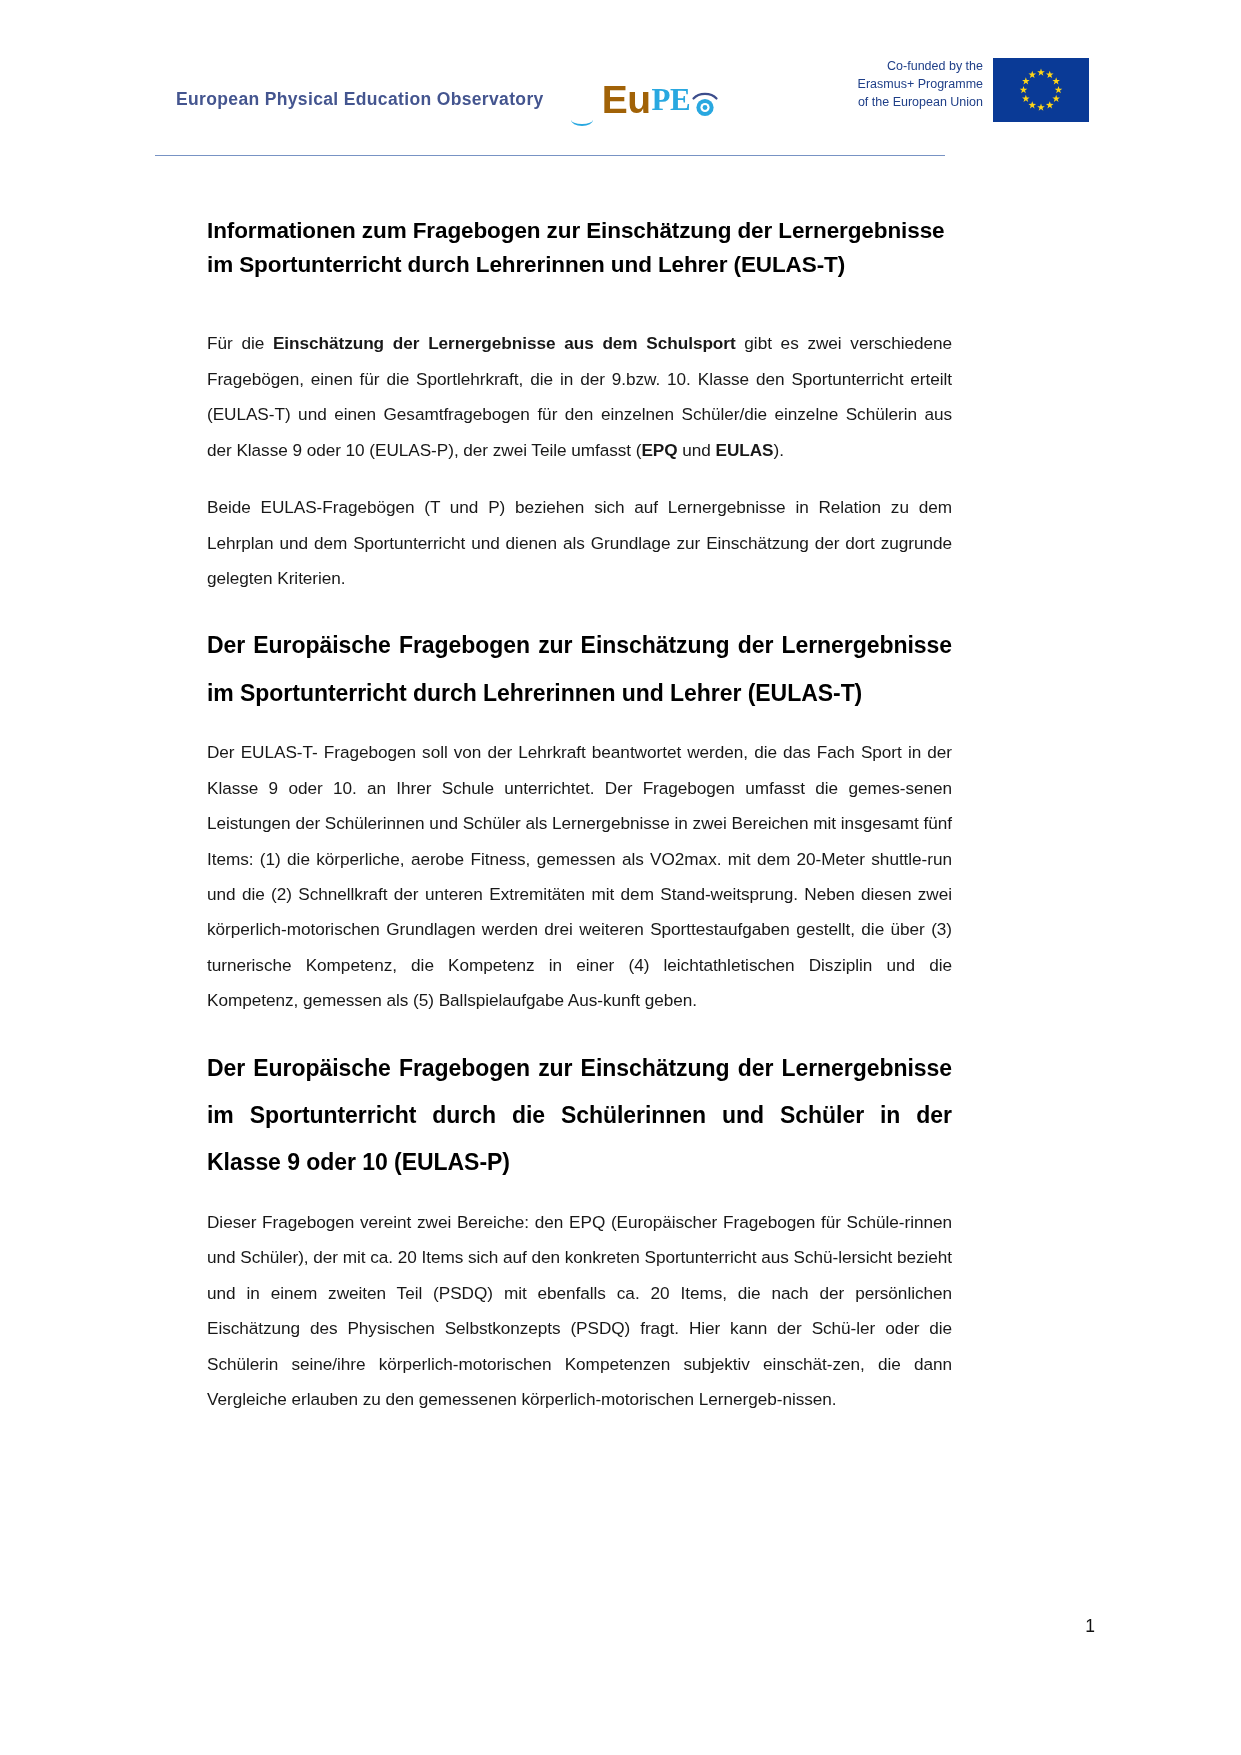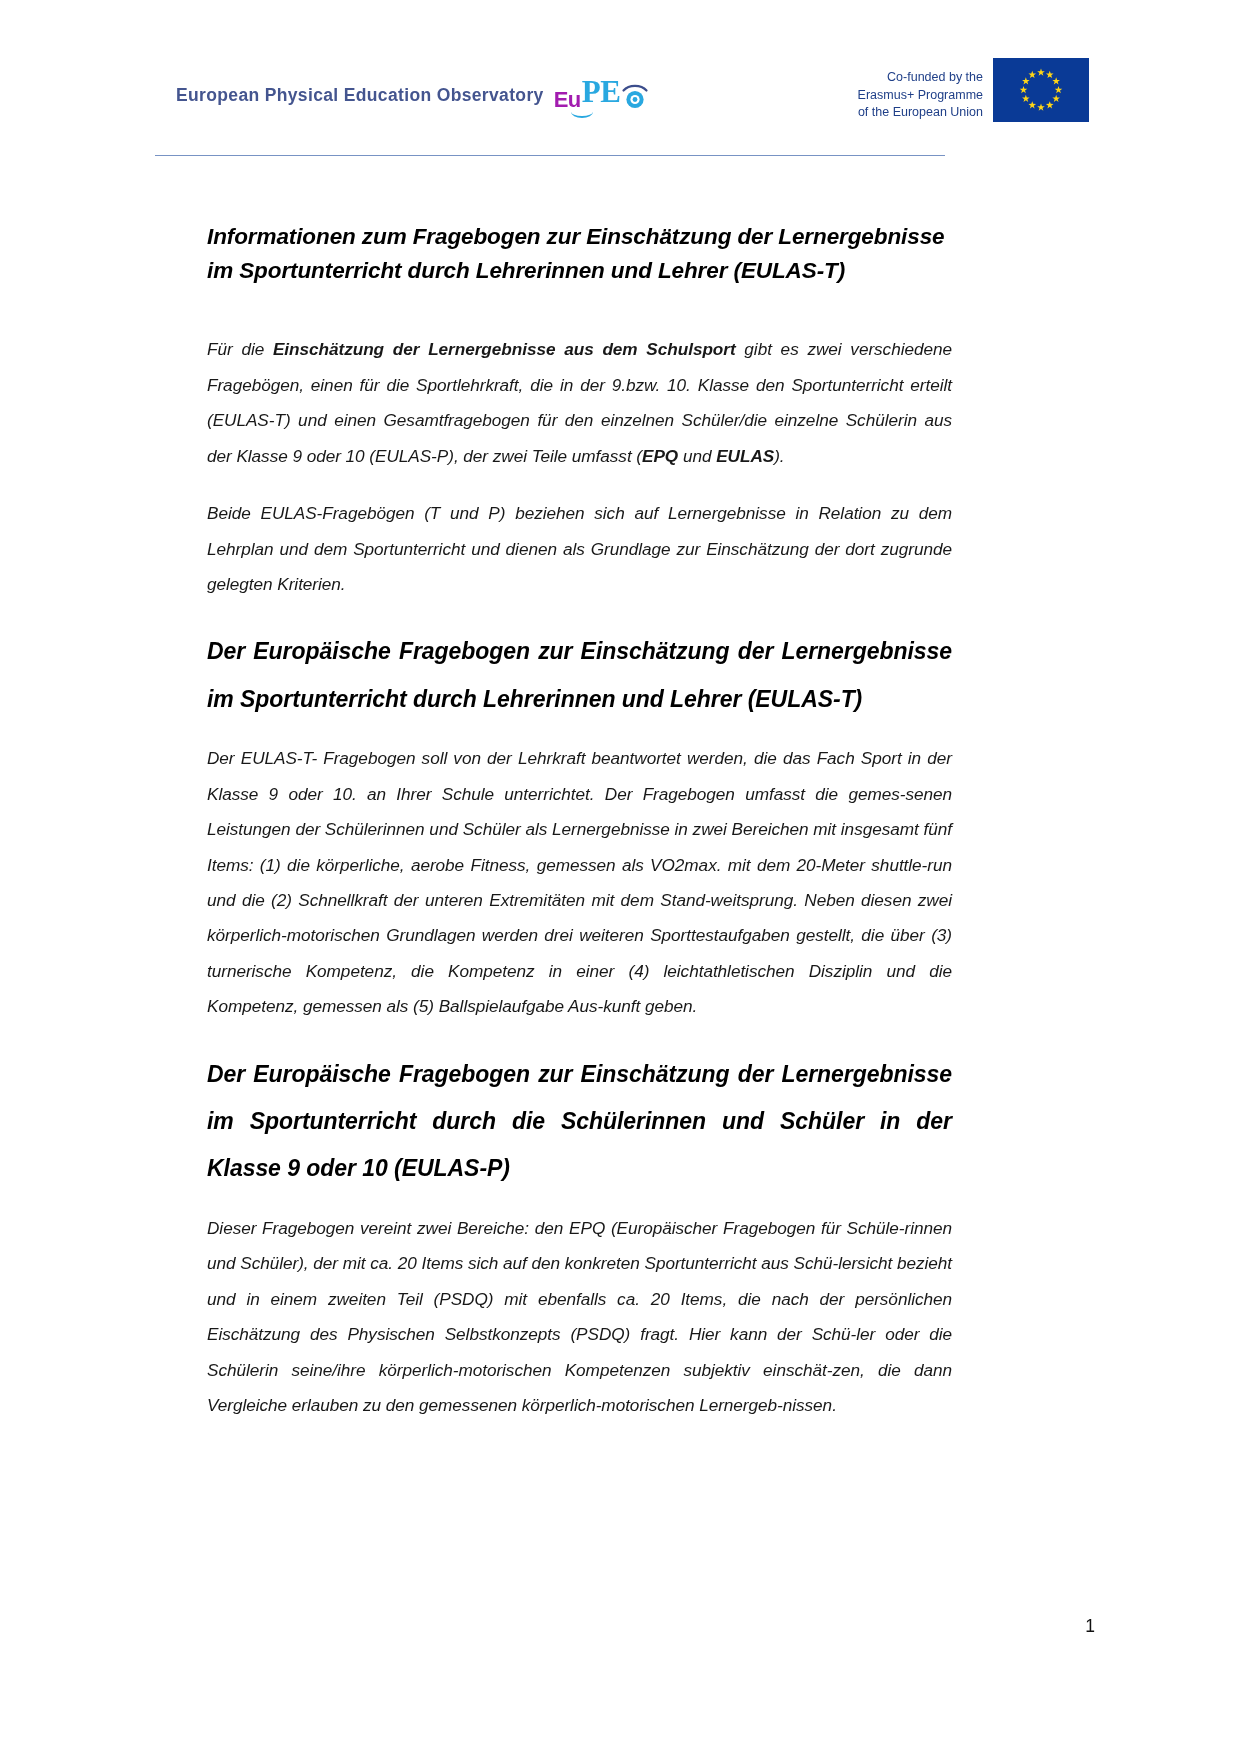--- a/index.html
+++ b/index.html
@@ -49,25 +49,26 @@
     white-space: nowrap;
   }
 
   .eupeo-logo {
     display: flex;
     align-items: flex-end;
     position: relative;
     line-height: 1;
   }
   .eupeo-eu {
-    font-size: 22px;
-    font-weight: bold;
-    color: #a21caf;
+    font-size: 39px;
+    font-weight: bold;
+    color: #a16207;
     letter-spacing: -0.5px;
     position: relative;
+    margin-left: 48px;
   }
   .eupeo-pe {
     font-size: 31px;
     font-weight: bold;
     color: #29a8e0;
     letter-spacing: -0.5px;
     margin-left: 1px;
     position: relative;
     top: -4px;
     font-family: Liberation Serif, serif;
@@ -84,21 +85,21 @@
     left: 17px;
     bottom: -7px;
     width: 22px;
     height: 10px;
     border-bottom: 2.4px solid #29a8e0;
     border-radius: 0 0 50% 50%;
   }
 
   .eu-badge {
     display: flex;
-    align-items: flex-end;
+    align-items: flex-start;
     gap: 10px;
   }
   .eu-badge-text {
     text-align: right;
     font-size: 12.5px;
     line-height: 1.42;
     color: #1f3f88;
     white-space: pre-line;
     font-family: "Liberation Sans", sans-serif;
   }
@@ -116,24 +117,23 @@
     top: 155px;
     left: 155px;
     width: 790px;
     height: 0;
     border-top: 1.1px solid #7893c4;
   }
 
   
   .content {
     position: absolute;
-    top: 220px;
+    top: 214px;
     left: 207px;
     width: 745px;
-    font-style: italic;
   }
 
   h1.doc-title {
     margin: 0 0 44px 0;
     font-size: 22.5px;
     font-weight: bold;
     line-height: 1.52;
     color: #000000;
     font-family: "Liberation Sans", sans-serif;
     font-stretch: condensed;

